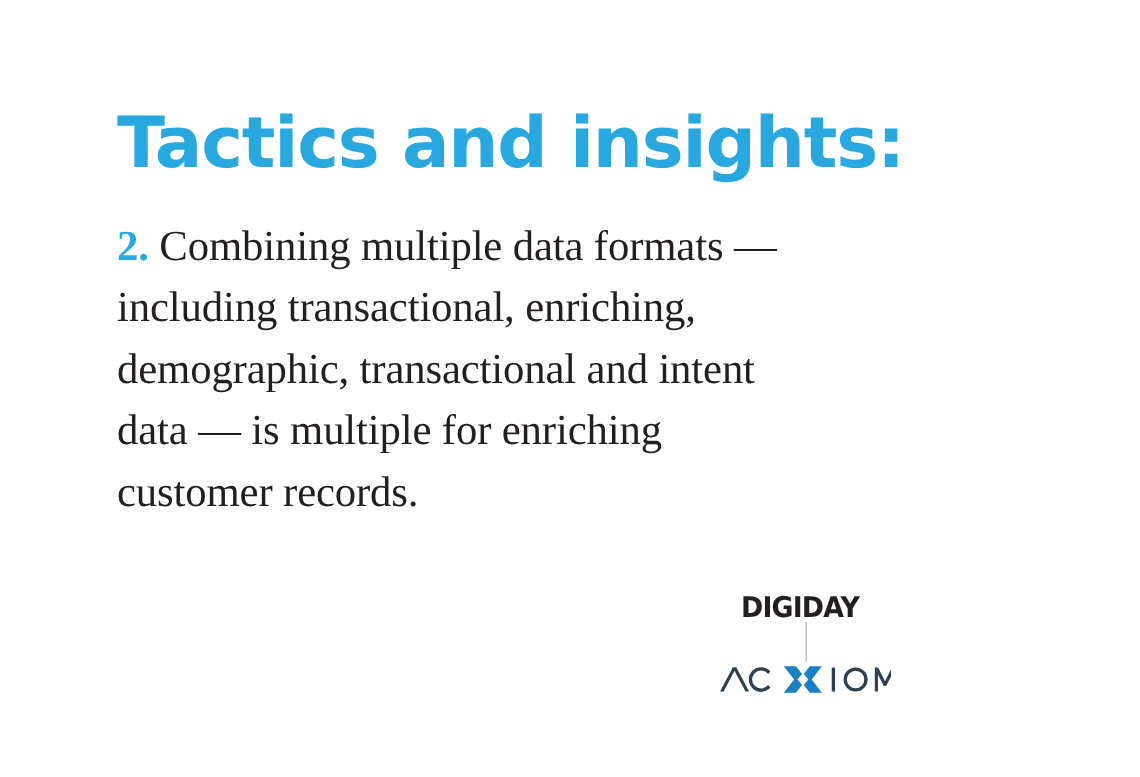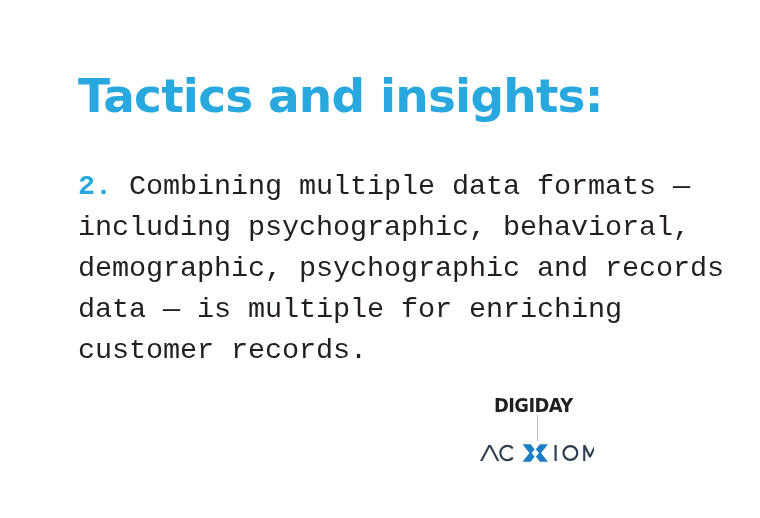--- a/index.html
+++ b/index.html
@@ -33,23 +33,23 @@
     letter-spacing: -0.8px;
     color: #29a8df;
     line-height: 1.12;
     white-space: nowrap;
   }
 
   
   .body-copy {
     position: absolute;
     left: 78px;
-    top: 166px;
+    top: 144px;
     width: 620px;
-    font-family: Liberation Mono, monospace;
+    font-family: Liberation Serif, serif;
     font-size: 28.5px;
     font-weight: 400;
     color: #231f20;
     line-height: 41px;
     letter-spacing: -0.1px;
   }
   .body-line {
     display: block;
     white-space: nowrap;
   }
@@ -110,22 +110,22 @@
 </style>
 </head>
 <body>
 
 <div class="slide">
 
   <div class="headline">Tactics and insights:</div>
 
   <div class="body-copy">
     <span class="body-line"><span class="item-number">2.</span> <span>Combining multiple data formats —</span></span>
-    <span class="body-line">including psychographic, behavioral,</span>
-    <span class="body-line">demographic, psychographic and records</span>
+    <span class="body-line">including transactional, enriching,</span>
+    <span class="body-line">demographic, transactional and intent</span>
     <span class="body-line">data — is multiple for enriching</span>
     <span class="body-line">customer records.</span>
   </div>
 
   <div class="logo-lockup">
 
     <span class="digiday-mark">DIGIDAY</span>
 
     <span class="logo-divider"></span>
 

